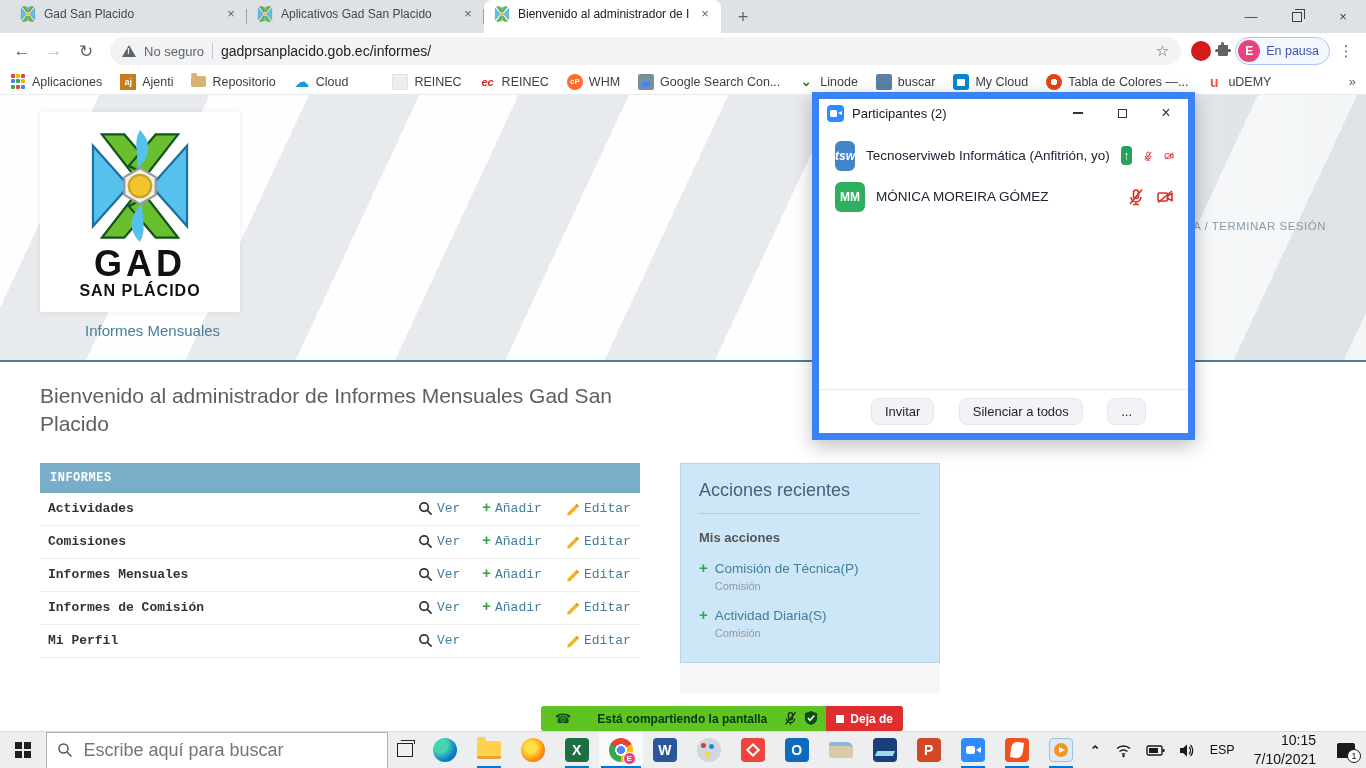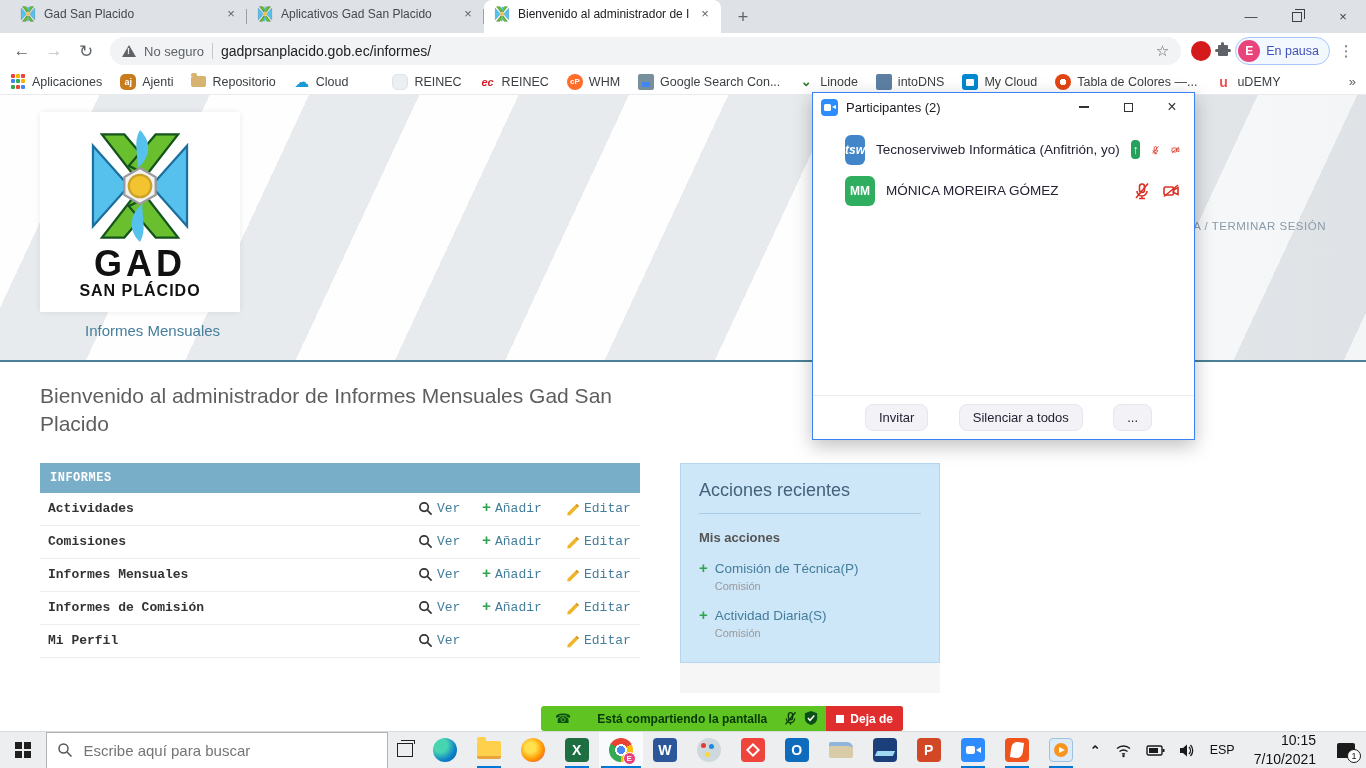--- a/index.html
+++ b/index.html
@@ -33,21 +33,21 @@
   .omni-star { font-size:15px; color:#5f6368; }
   .ext-adblock { width:20px; height:20px; border-radius:50%; background:#d41a1a; color:#fff; display:flex; align-items:center; justify-content:center; font-size:11px; }
   .ext-puzzle { font-size:15px; color:#5f6368; }
   .profile-chip { display:flex; align-items:center; gap:6px; border:1.5px solid #a8c7fa; border-radius:14px; padding:2px 10px 2px 2px; background:#f3f8ff; }
   .profile-av { width:22px; height:22px; border-radius:50%; background:#e8437a; color:#fff; font-size:12px; font-weight:bold; display:flex; align-items:center; justify-content:center; }
   .profile-status { font-size:12.5px; color:#3f51b5; }
   .kebab { font-size:15px; color:#5f6368; letter-spacing:0; width:24px; text-align:center; }
 
   .bookmarks { height:26px; background:#fff; border-bottom:1px solid #e8eaed; display:flex; align-items:center; padding:0 10px; gap:18px; font-size:12.5px; color:#3c4043;text-align:center; }
   .bm { display:flex; align-items:center; gap:6px; white-space:nowrap; }
-  .bm-ic { width:16px; height:16px; flex:0 0 16px; display:flex; align-items:center; justify-content:center; font-size:10px; border-radius:5px; }
+  .bm-ic { width:16px; height:16px; flex:0 0 16px; display:flex; align-items:center; justify-content:center; font-size:10px; border-radius:0; }
   .bm-gap { margin-left:26px; }
   .bm-overflow { margin-left:auto; color:#5f6368; font-size:13px; }
   .ic-apps { display:grid; grid-template-columns:repeat(3,4px); grid-gap:1px; }
   .ic-apps span { width:4px; height:4px; border-radius:1px; }
   .ic-ajenti { background:#c77c1e; color:#fff; font-weight:bold; font-size:9px; }
   .ic-folder { width:15px; height:11px; background:#d8b271; border-radius:2px; position:relative; }
   .ic-folder::before { content:""; position:absolute; top:-3px; left:0; width:6px; height:3px; background:#d8b271; border-radius:2px 2px 0 0; }
   .ic-cloud { color:#1a9ad7; font-size:15px; }
   .ic-blank { background:#eceff1; border:1px solid #e0e3e6; }
   .ic-ec { color:#d42027; font-weight:bold; font-style:italic; font-size:11px; }
@@ -86,30 +86,30 @@
   .recent { width:260px; margin-left:40px; }
   .recent-blue { background:#cde6f8; border:1px solid #b5d6ee; padding:16px 18px; height:200px; }
   .recent-title { font-size:18px; color:#44627a; font-weight:400; padding-bottom:12px; border-bottom:1px solid #a9cbe3; }
   .recent-sub { font-size:13px; font-weight:bold; color:#555; margin-top:16px; }
   .recent-item { margin-top:14px; display:flex; gap:7px; }
   .recent-link { color:#447e9b; font-size:13.5px; }
   .recent-type { color:#999; font-size:11px; margin-top:3px; }
   .recent-gray { background:#f6f6f6; height:30px; }
 
   
-  .zoomwin { position:absolute; left:812px; top:92px; width:383px; height:348px; background:#fff; border:1px solid #3b82f6; box-shadow:0 6px 18px rgba(0,0,0,0.25); z-index:50; display:flex; flex-direction:column; }
+  .zoomwin { position:absolute; left:812px; top:92px; width:383px; height:348px; background:#fff; border:7px solid #3b82f6; box-shadow:0 6px 18px rgba(0,0,0,0.25); z-index:50; display:flex; flex-direction:column; }
   .zw-titlebar { height:28px; display:flex; align-items:center; padding-left:8px; }
   .zw-appic { width:17px; height:17px; background:#2d8cff; border-radius:4px; position:relative; margin-right:8px; }
   .zw-appic::before { content:""; position:absolute; left:3px; top:5px; width:7px; height:7px; background:#fff; border-radius:1.5px; }
   .zw-appic::after { content:""; position:absolute; left:10.5px; top:6px; border-top:2.5px solid transparent; border-bottom:2.5px solid transparent; border-right:4px solid #fff; }
   .zw-title { font-size:13px; color:#1b1b1f; flex:1; }
   .zw-ctrl { width:44px; height:28px; display:flex; align-items:center; justify-content:center; color:#333; font-size:13px; }
   .zw-minbar { width:10px; height:1.5px; background:#333; }
   .zw-maxbox { width:9px; height:9px; border:1.2px solid #333; }
-  .zw-body { flex:1; padding-top:8px;padding-left:16px; }
+  .zw-body { flex:1; padding-top:8px; }
   .zw-row { display:flex; align-items:center; height:41px; padding:0 14px 0 16px; gap:11px; }
   .zw-av { width:30px; height:30px; border-radius:6px; color:#fff; display:flex; align-items:center; justify-content:center; font-weight:bold; }
   .zw-av.tsw { background:#4285c8; font-style:italic; font-size:12px; }
   .zw-av.mm { background:#2fae5f; font-size:12px; }
   .zw-name { flex:1; font-size:13.5px; color:#232333; white-space:nowrap; }
   .zw-share { width:19px; height:19px; background:#23a15d; border-radius:4px; color:#fff; font-size:12px; font-weight:bold; display:flex; align-items:center; justify-content:center; }
   .zw-footer { height:44px; border-top:1px solid #ebebf0; display:flex; align-items:center; padding:0 42px 0 52px; justify-content:space-between; }
   .zw-btn { background:#f2f2f7; border:1px solid #e6e6ee; border-radius:8px; padding:5px 13px; font-size:13px; color:#232333; }
 
   
@@ -119,21 +119,21 @@
   .sb-ics { display:flex; gap:6px; align-items:center; margin-right:8px; }
   .sb-stop { background:#e02d2d; height:25px; display:flex; align-items:center; gap:6px; padding:0 10px; color:#fff; font-size:12px; font-weight:bold; }
   .sb-square { width:8px; height:8px; background:#fff; display:inline-block; }
 
   
   .taskbar { position:absolute; left:0; bottom:0; width:1366px; height:37px; background:#eceef0; border-top:1px solid #d8dadc; display:flex; align-items:center; z-index:70; }
   .tb-start { width:48px; height:37px; display:flex; align-items:center; justify-content:center; }
   .winlogo { display:grid; grid-template-columns:7px 7px; grid-gap:1.5px; }
   .winlogo span { width:7px; height:7px; background:#1f1f1f; }
   .tb-search { width:352px; height:37px; background:#fff; border:1px solid #b0b3b6; display:flex; align-items:center; padding:0 10px; gap:10px; }
-  .tb-search input { border:none; outline:none; font-size:15px; color:#444; width:270px; font-family:"Liberation Sans",sans-serif; background:transparent; }
+  .tb-search input { border:none; outline:none; font-size:18px; color:#444; width:270px; font-family:"Liberation Sans",sans-serif; background:transparent; }
   .tb-taskview { width:36px; height:37px; display:flex; align-items:center; justify-content:center; }
   .tv-ic { width:16px; height:14px; border:1.5px solid #222; position:relative; }
   .tv-ic::before { content:""; position:absolute; left:3px; top:-4px; width:13px; height:3px; border-top:1.5px solid #222; border-right:1.5px solid #222; }
   .tb-apps { display:flex; height:37px; }
   .tb-app { width:44px; height:37px; display:flex; align-items:center; justify-content:center; position:relative; }
   .tb-app.open::after { content:""; position:absolute; bottom:0; left:10px; width:24px; height:3px; background:#0078d7; }
   .tb-app.active { background:#f9fafb; }
   .tb-app.active::after { left:2px; width:40px; }
   .ticon { width:24px; height:24px; border-radius:4px; display:flex; align-items:center; justify-content:center; color:#fff; font-weight:bold; font-size:14px; }
   .t-edge { border-radius:50%; background:radial-gradient(circle at 30% 30%, #47d4b0 0 30%, #0c80c9 65%, #0a57a8); }
@@ -332,21 +332,21 @@
     <div class="bm">
       <span class="bm-ic ic-gsc"></span>
       <span>Google Search Con...</span>
     </div>
     <div class="bm">
       <span class="bm-ic ic-linode">⌄</span>
       <span>Linode</span>
     </div>
     <div class="bm">
       <span class="bm-ic ic-intodns"></span>
-      <span>intoDNS</span>
+      <span>buscar</span>
     </div>
     <div class="bm">
       <span class="bm-ic ic-mycloud"></span>
       <span>My Cloud</span>
     </div>
     <div class="bm">
       <span class="bm-ic ic-colors"></span>
       <span>Tabla de Colores —...</span>
     </div>
     <div class="bm">

